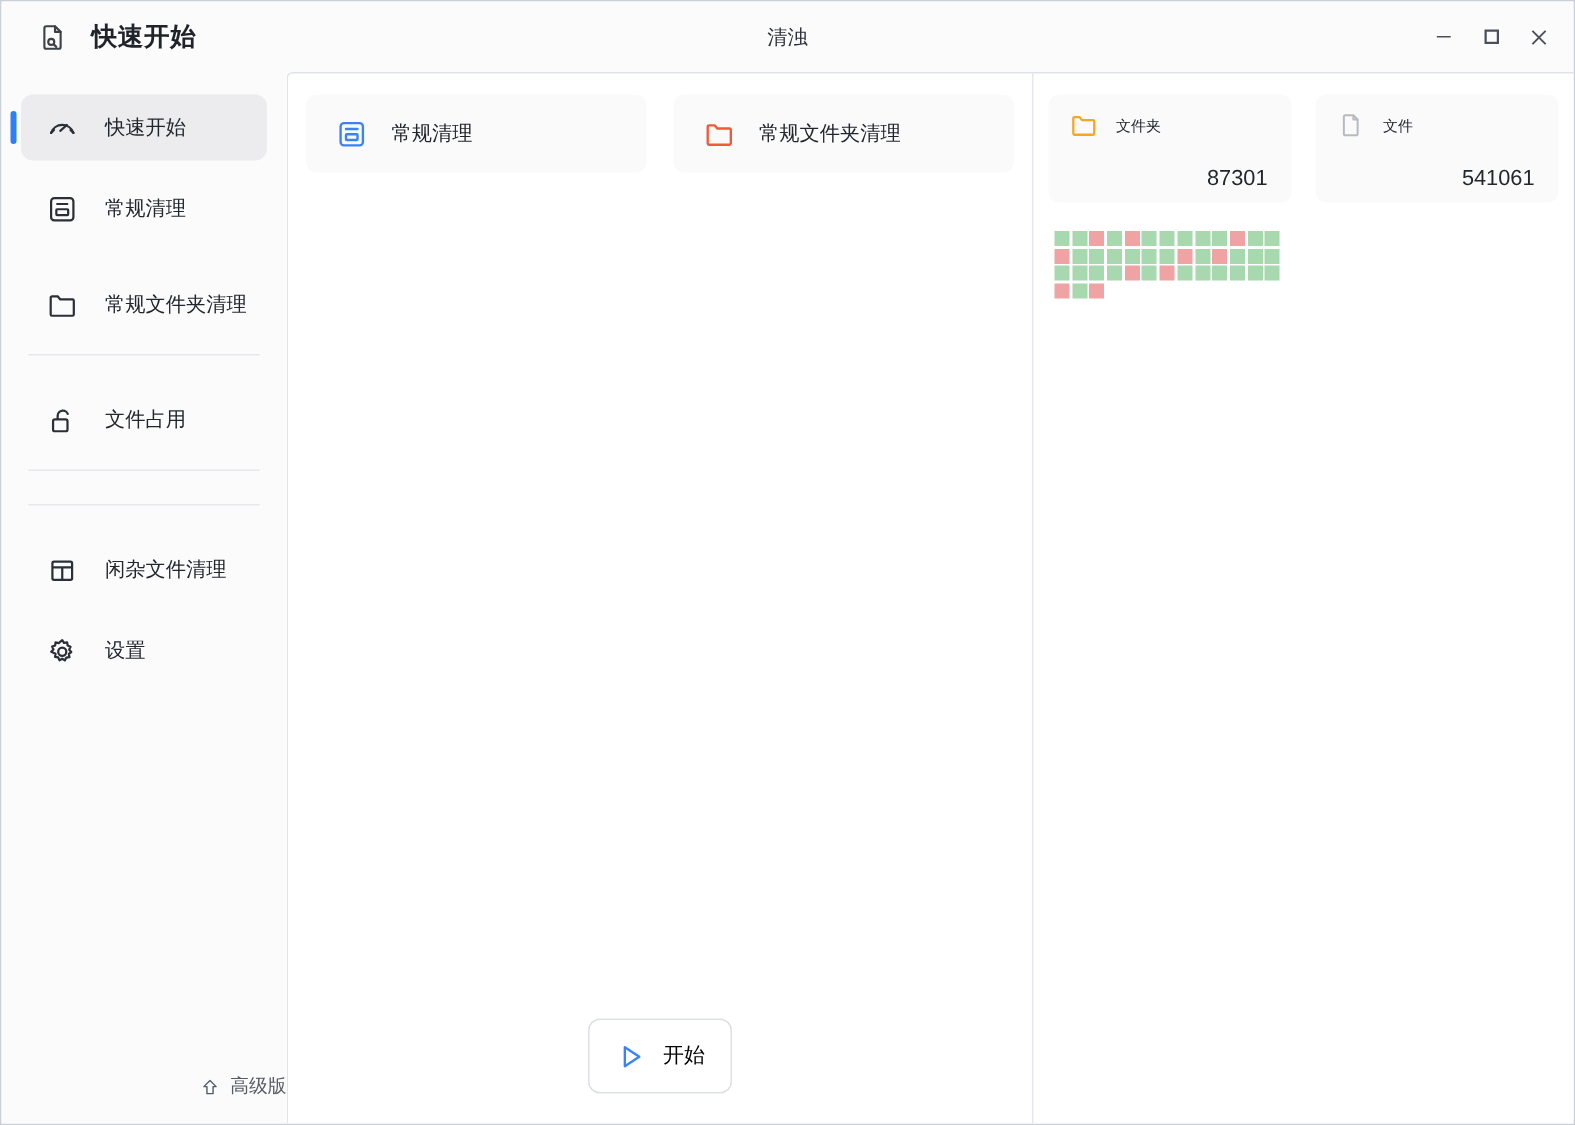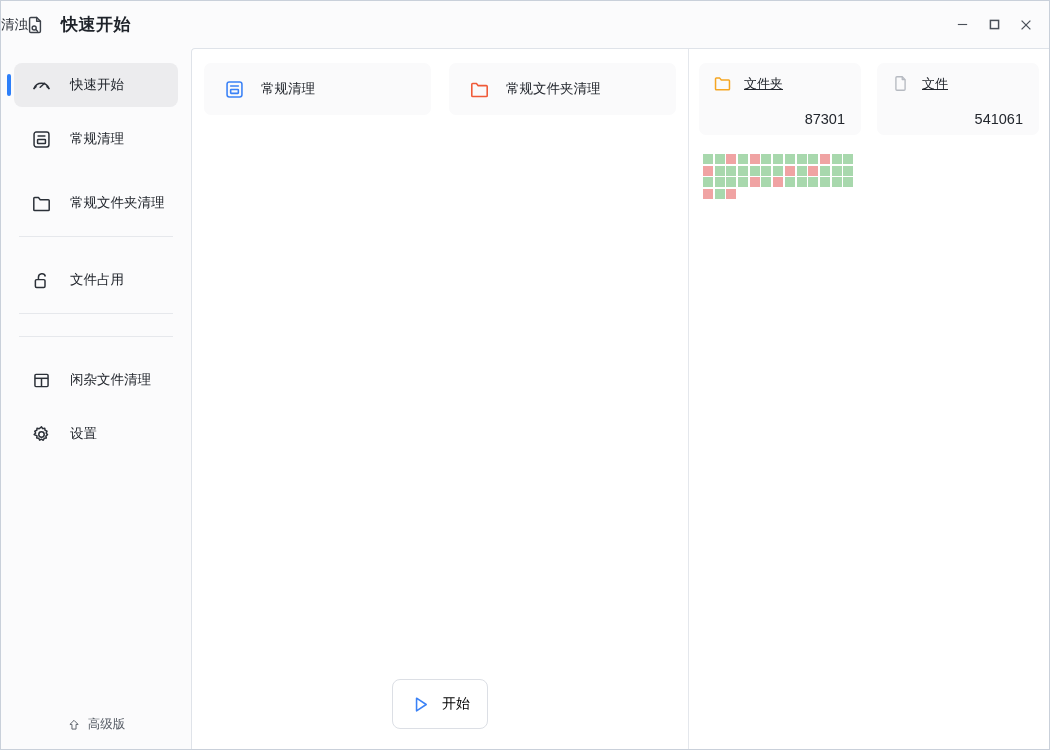--- a/index.html
+++ b/index.html
@@ -29,21 +29,21 @@
     display: flex; align-items: center;
     padding-left: 24px; gap: 16px;
   }
   .app-glyph { width: 20px; height: 20px; display: block; color: #3c4149; }
   .page-title {
     font-size: 17px; font-weight: bold; color: #1f232a;
     letter-spacing: 0.5px;
   }
   .titlebar-center {
     position: absolute; left: 0; right: 0; top: 0; height: 47px;
-    display: flex; align-items: center; justify-content: flex-start;
+    display: flex; align-items: center; justify-content: center;
     pointer-events: none;
   }
   .window-title { font-size: 13.5px; color: #2c3139; font-weight: 500; }
   .win-controls {
     position: absolute; right: 8px; top: 0; height: 47px;
     display: flex; align-items: center; gap: 2px;
   }
   .win-btn {
     width: 30px; height: 30px;
     display: flex; align-items: center; justify-content: center;
@@ -83,21 +83,21 @@
   .nav-icon { width: 21px; height: 21px; flex: 0 0 21px; color: #2b3038; display: block; }
   .nav-icon svg { display: block; width: 21px; height: 21px; }
   .nav-label { font-size: 13.5px; color: #22262d; }
   .nav-gap-sm { height: 10px; }
   .nav-sep {
     height: 1px; background: #e6e8ec;
     margin: 11px 18px 11px 18px;
   }
   .sidebar-spacer { flex: 1; }
   .pro-badge {
-    display: flex; align-items: center; justify-content: center;
+    display: flex; align-items: center; justify-content: flex-end;
     gap: 7px; color: #555b64; font-size: 12.5px;
     padding-bottom: 16px;
     cursor: default;
   }
   .pro-badge svg { display: block; }
 
   
   .main {
     flex: 1; min-width: 0;
     display: flex;
@@ -156,21 +156,21 @@
     height: 72px;
     background: #fafafb;
     border-radius: 7px;
     padding: 11px 14px 0 14px;
     display: flex; flex-direction: column;
     cursor: default;
   }
   .stat-head { display: flex; align-items: center; gap: 12px; }
   .stat-icon { width: 19px; height: 19px; flex: 0 0 19px; display: block; }
   .stat-icon svg { display: block; }
-  .stat-label { font-size: 13px; color: #22262d; text-decoration: underline; }
+  .stat-label { font-size: 10px; color: #22262d; }
   .stat-value {
     text-align: right; font-size: 14.5px; color: #22262d;
     margin-top: 18px; padding-right: 2px;
   }
 
   
   .grid-wrap { margin-top: 19px; padding-left: 4px; }
   .grid { display: flex; flex-wrap: wrap; width: 152px; }
   .cell {
     width: 10px; height: 10px;

